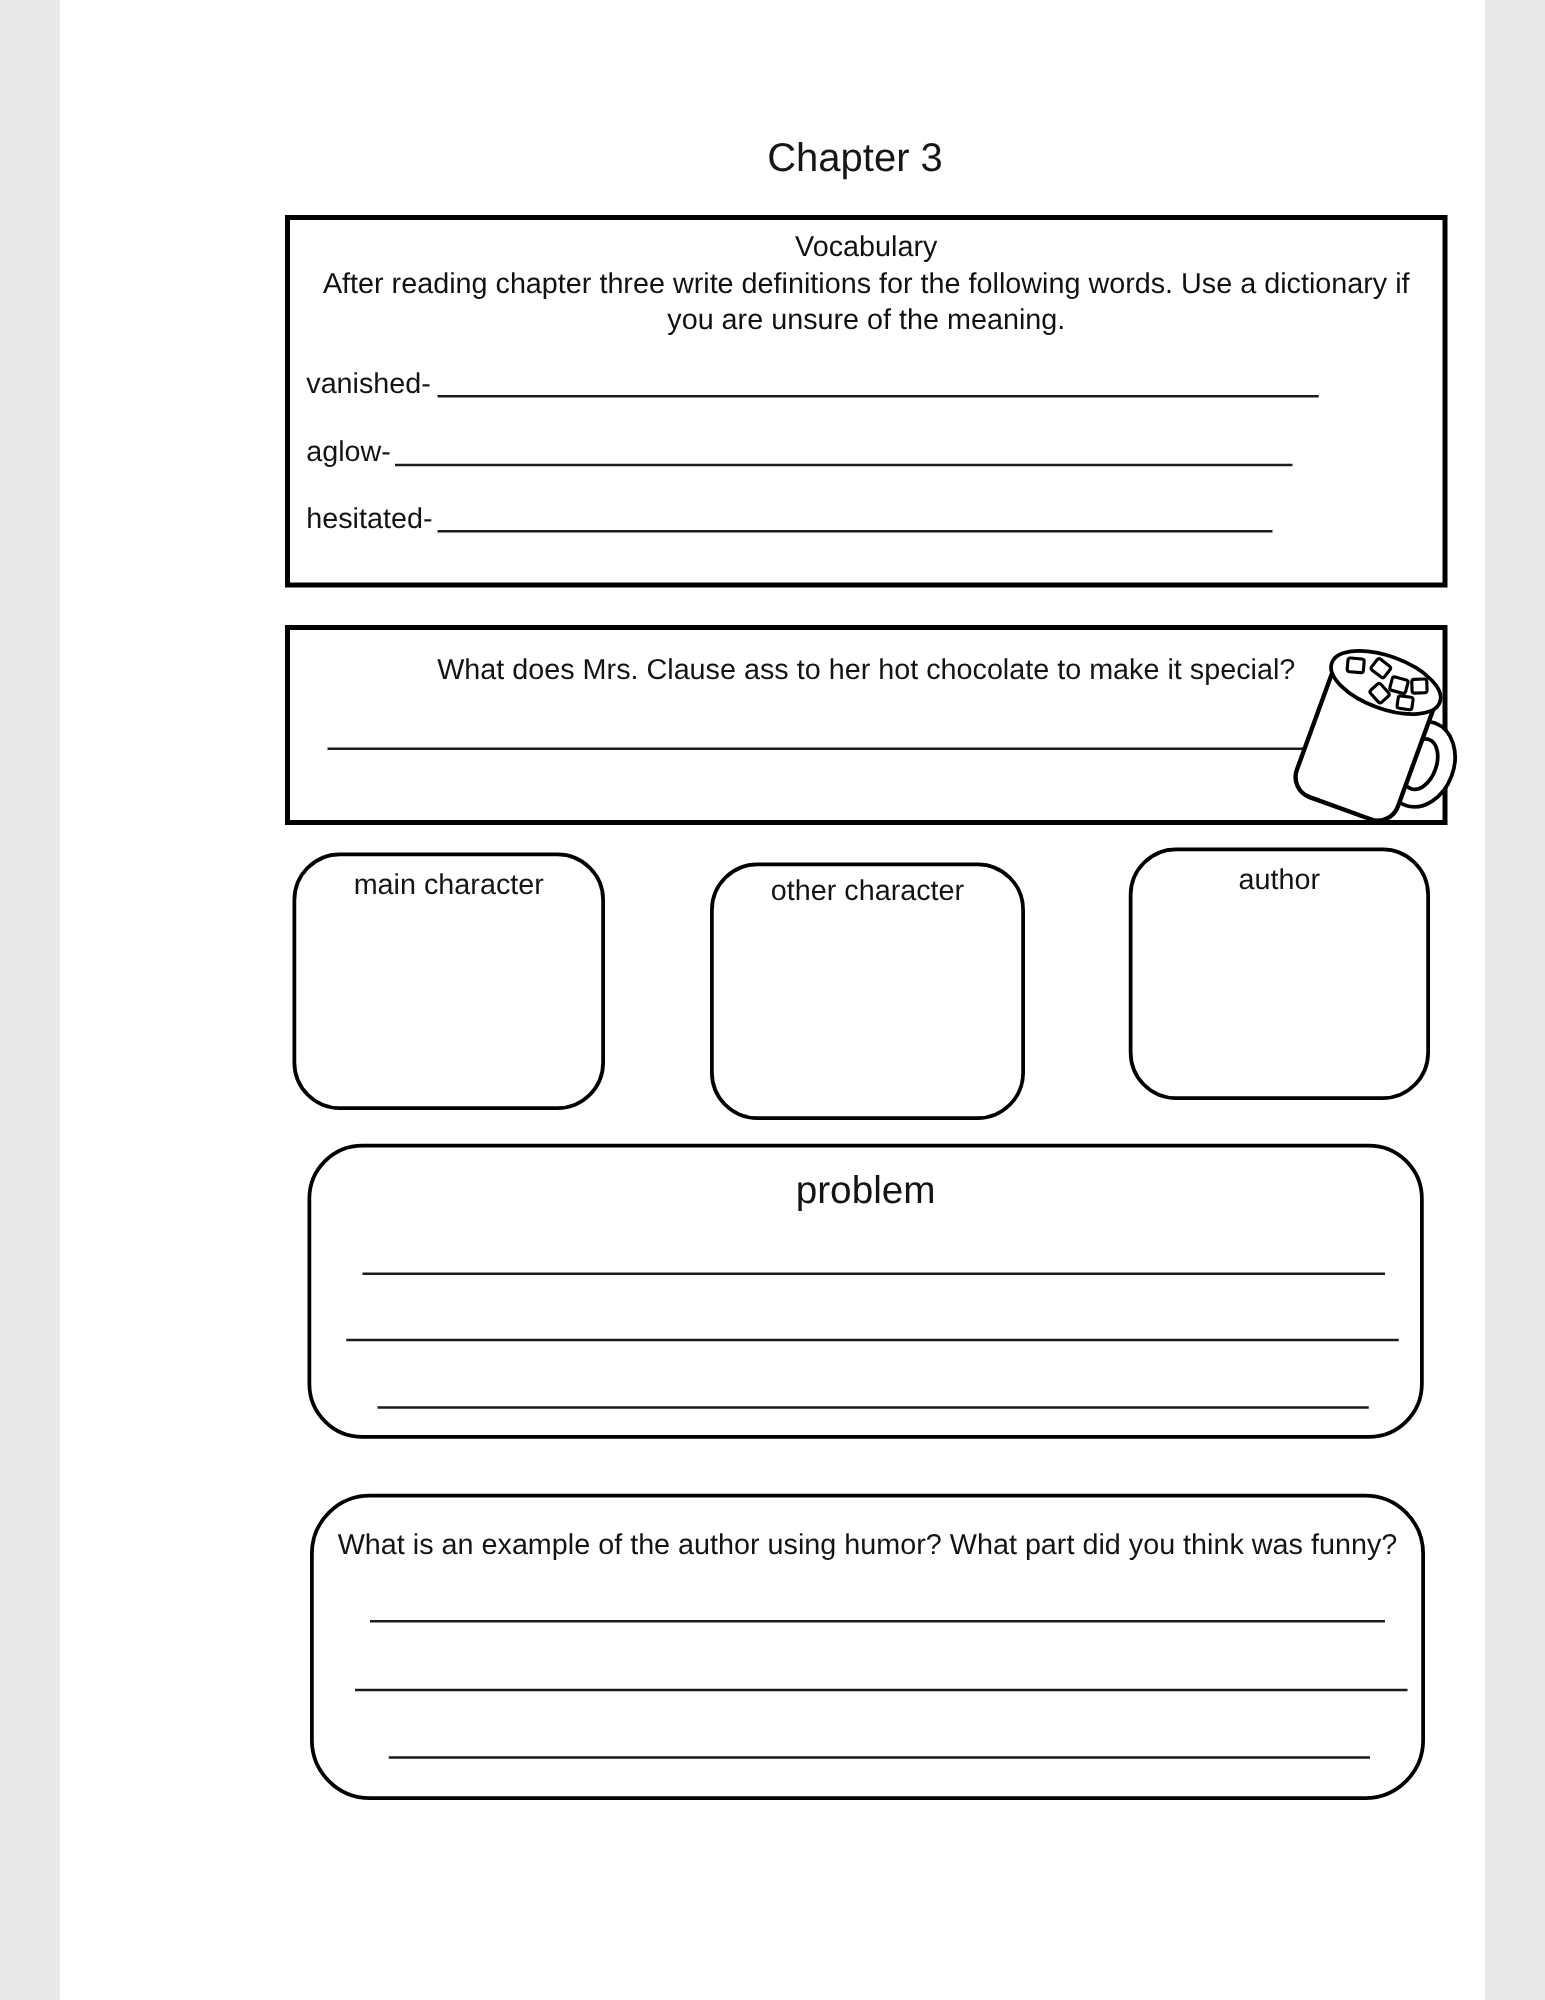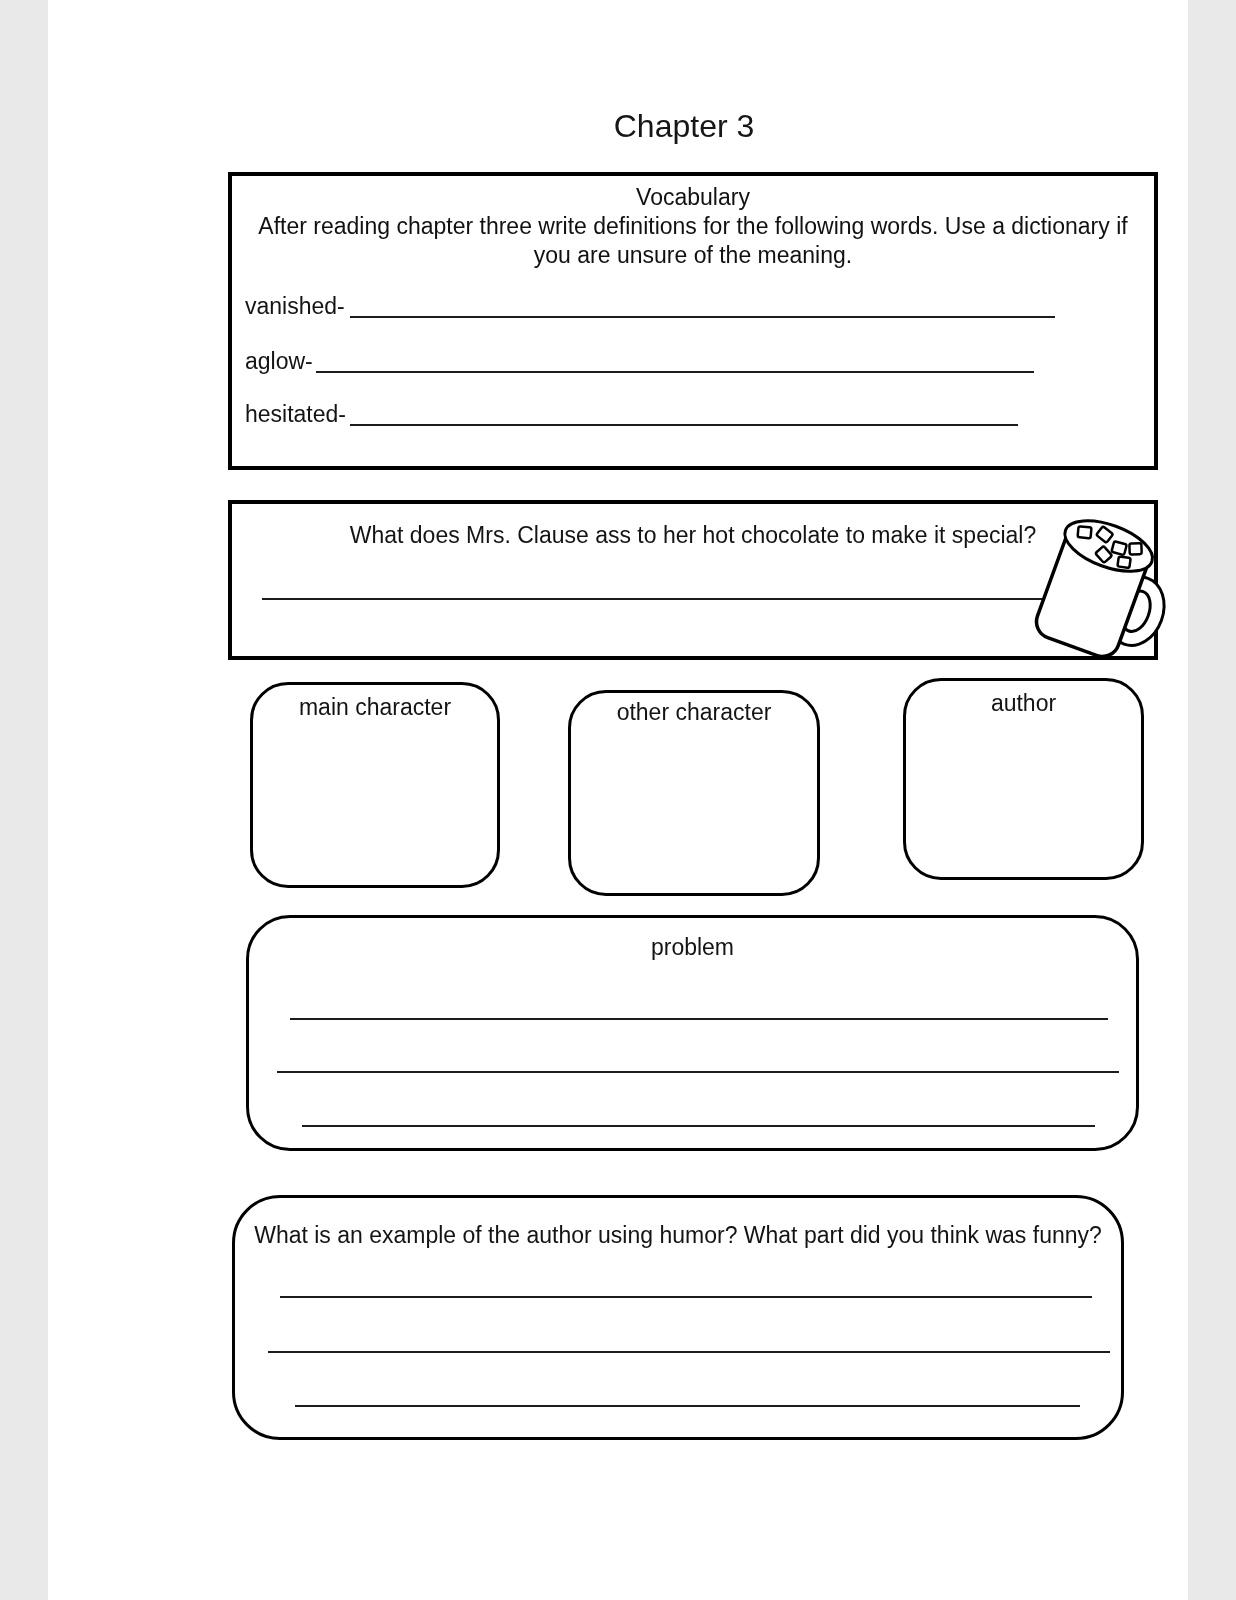--- a/index.html
+++ b/index.html
@@ -22,29 +22,29 @@
   .question-box{left:180px;top:500px;width:930px;height:160px;}
   .vocab-head{padding-top:7px;text-align:center;font-size:23px;line-height:29px;}
   .vocab-instr{width:890px;margin:0 auto;text-align:center;font-size:23px;line-height:29px;}
   .vocab-row-label{position:absolute;font-size:23px;line-height:28px;color:#141414;}
   .blank{position:absolute;height:0;border-bottom:2px solid #1c1c1c;}
   .qb-question{padding-top:18px;text-align:center;font-size:23px;color:#141414;}
   
   .rd-box{position:absolute;border:3px solid #000;background:#fff;box-sizing:border-box;}
   .char-box{border-radius:38px;}
   .char-label{text-align:center;font-size:23px;line-height:28px;color:#141414;}
-  .box-main{left:202px;top:682px;width:250px;height:206px;}
+  .box-main{left:186px;top:682px;width:250px;height:206px;}
   .box-main .char-label{padding-top:8px;}
   .box-other{left:520px;top:690px;width:252px;height:206px;}
   .box-other .char-label{padding-top:5px;}
   .box-setting{left:855px;top:678px;width:241px;height:202px;}
   .box-setting .char-label{padding-top:8px;}
   .problem-box{left:198px;top:915px;width:893px;height:236px;border-radius:44px;}
-  .problem-title{padding-top:16px;text-align:center;font-size:23px;color:#141414;}
-  .humor-box{left:184px;top:1195px;width:892px;height:245px;border-radius:48px;}
+  .problem-title{padding-top:16px;text-align:center;font-size:31px;color:#141414;}
+  .humor-box{left:200px;top:1195px;width:892px;height:245px;border-radius:48px;}
   .humor-question{padding-top:24px;text-align:center;font-size:23px;color:#141414;}
   
   .mug{position:absolute;left:975px;top:505px;width:175px;height:175px;z-index:5;}
 </style>
 </head>
 <body>
 
 <div class="page">
 
   <div class="page-title">Chapter 3</div>

